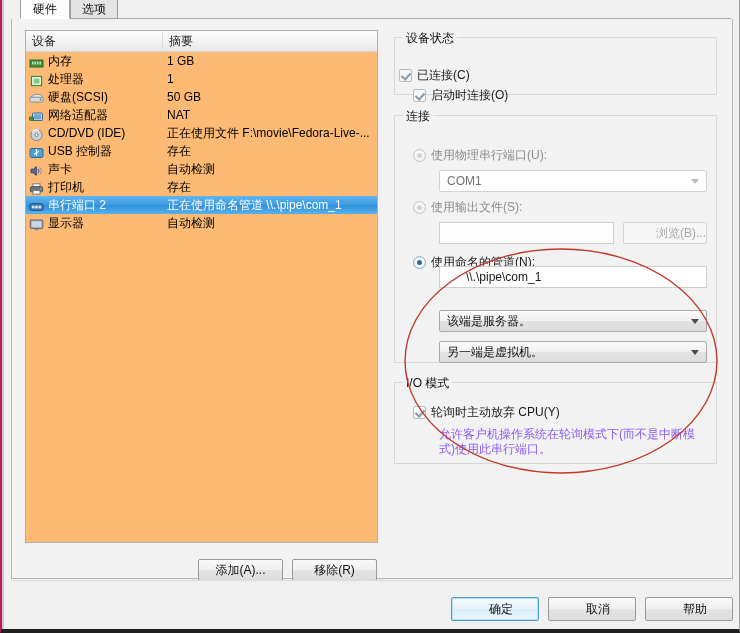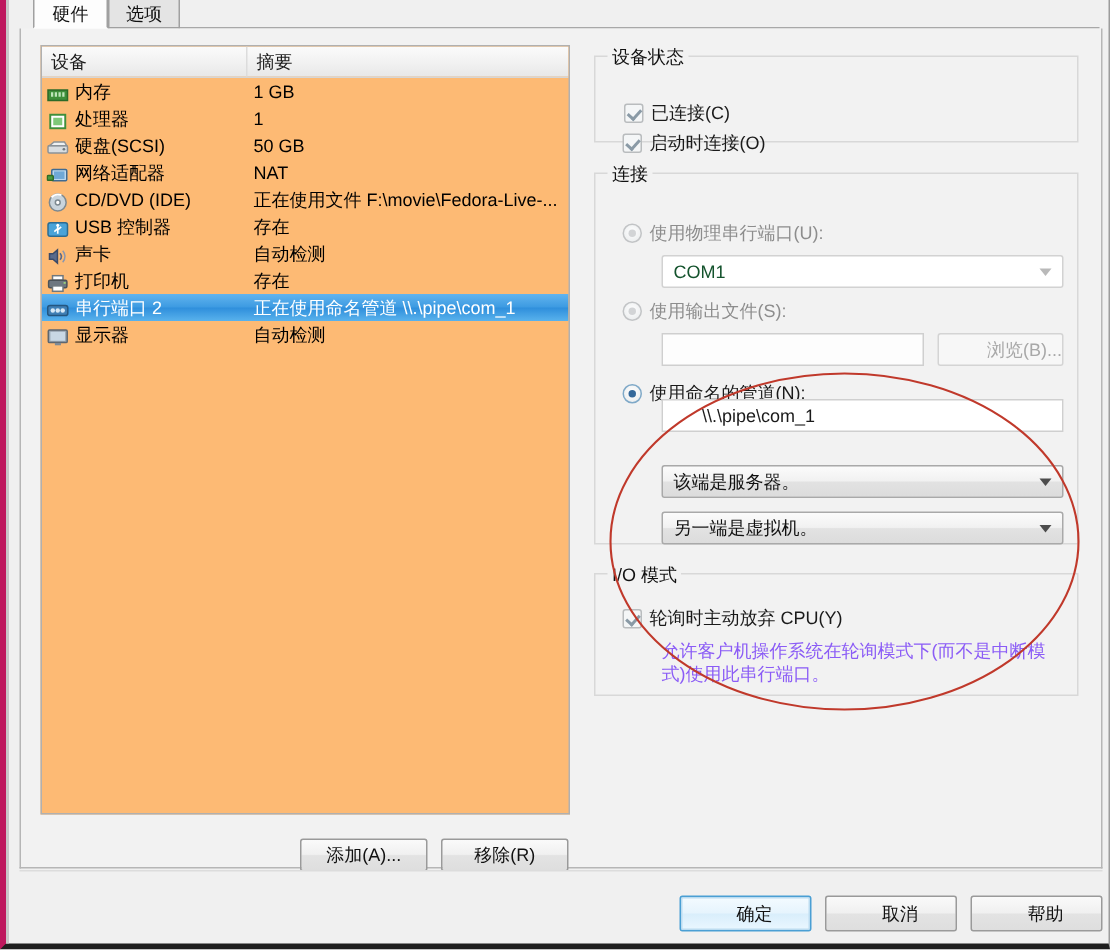--- a/index.html
+++ b/index.html
@@ -15,21 +15,21 @@
     position: relative;
     overflow: hidden;
   }
 
   
   #window {
     position: absolute;
     left: 0; top: 0;
     width: 740px; height: 633px;
     background: #f0f0f0;
-    border-left: 4px solid #be185d;
+    border-left: 2px solid #be185d;
     border-bottom: 4px solid #1e1e1e;
     border-right: 1px solid #9c9c9c;
   }
   #window::before {
     content: "";
     position: absolute;
     left: 0; top: 0; bottom: 0;
     width: 2px;
     background: #c8c8c8;
   }
@@ -252,21 +252,21 @@
     font-size: 12px;
     line-height: 20px;
     padding-left: 7px;
     color: #111;
     white-space: nowrap;
     overflow: hidden;
   }
   .combo.disabled {
     background: #ffffff;
     border-color: #d2d2d2;
-    color: #14532d;
+    color: #737373;
   }
   .arrow {
     position: absolute;
     right: 7px; top: 50%;
     margin-top: -2px;
     width: 0; height: 0;
     border-left: 4px solid transparent;
     border-right: 4px solid transparent;
     border-top: 5px solid #4c4c4c;
   }
@@ -483,21 +483,21 @@
           </div>
         </div>
     </div>
 
     <div class="btn" id="btn-add">添加(A)...</div>
     <div class="btn" id="btn-remove">移除(R)</div>
 
     <div class="group" id="grp-status">
       <span class="group-title">设备状态</span>
     </div>
-    <div class="cbrow" style="left:402px; top:48px;justify-content:space-between;">
+    <div class="cbrow" style="left:387px; top:48px;justify-content:space-between;">
       <span class="cb checked"></span>
       <span class="cbtext">已连接(C)</span>
     </div>
     <div class="cbrow" style="left:401px; top:68px;">
       <span class="cb checked"></span>
       <span class="cbtext">启动时连接(O)</span>
     </div>
 
     <div class="group" id="grp-conn">
       <span class="group-title">连接</span>

